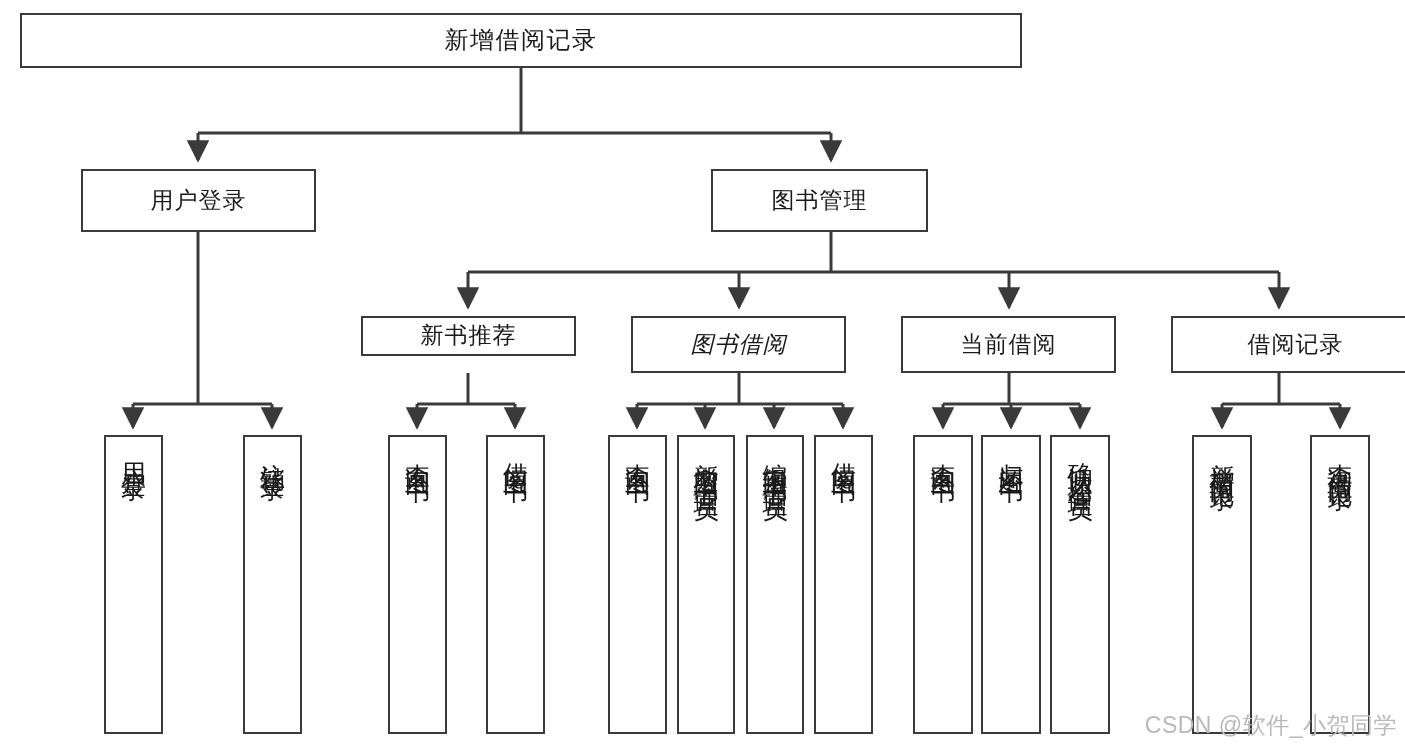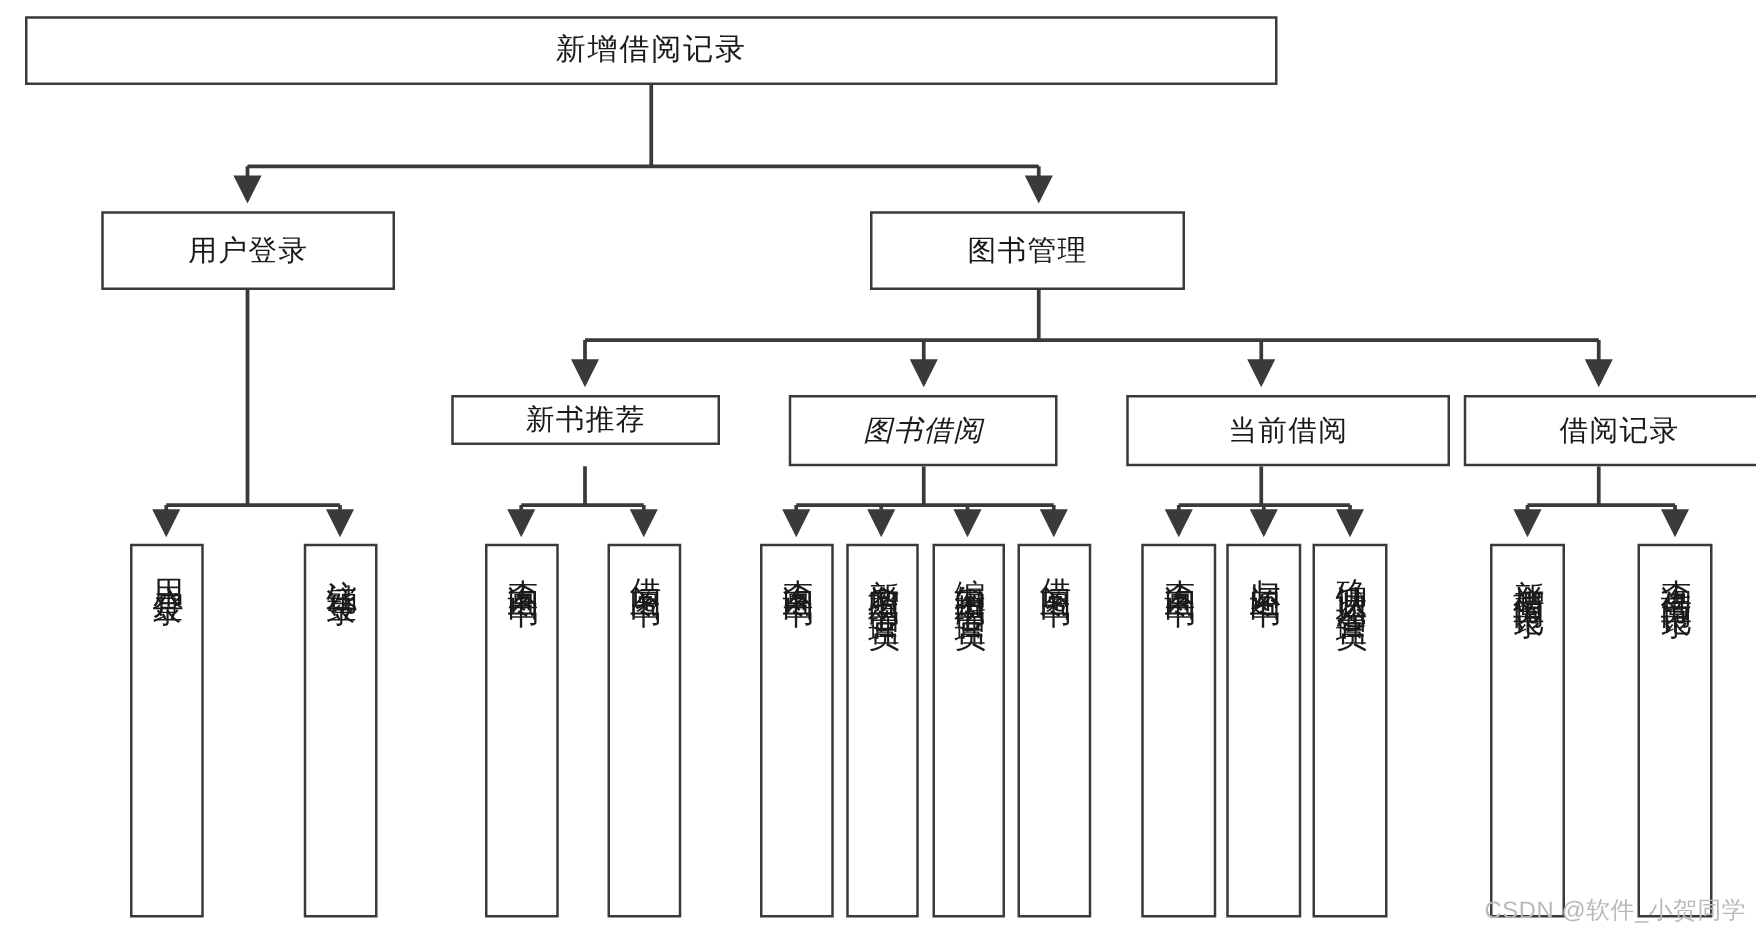--- a/index.html
+++ b/index.html
@@ -38,21 +38,21 @@
     font-size:25px;
     letter-spacing:5px;
     line-height:1;
     white-space:nowrap;
     -webkit-text-orientation:upright;
   }
 
   .watermark{
     position:absolute;
     right:8px;bottom:6px;
-    font-size:19px;
+    font-size:23px;
     color:#b9b9b9;
     letter-spacing:0.5px;
     white-space:nowrap;
     pointer-events:none;
   }
 </style>
 </head>
 <body>
 
 <div id="stage">
@@ -107,31 +107,31 @@
     </g>
   </svg>
 
   <div class="node h-node title-node" style="left:20px;top:13px;width:1002px;height:55px;">
     <span class="label">新增借阅记录</span>
   </div>
 
   <div class="node h-node" style="left:81px;top:169px;width:235px;height:63px;">
     <span class="label">用户登录</span>
   </div>
-  <div class="node h-node" style="left:696px;top:169px;width:252px;height:63px;">
+  <div class="node h-node" style="left:711px;top:169px;width:217px;height:63px;">
     <span class="label">图书管理</span>
   </div>
 
   <div class="node h-node" style="left:361px;top:316px;width:215px;height:40px;">
     <span class="label">新书推荐</span>
   </div>
   <div class="node h-node" style="left:631px;top:316px;width:215px;height:57px;font-style:italic;">
     <span class="label">图书借阅</span>
   </div>
-  <div class="node h-node" style="left:901px;top:316px;width:259px;height:57px;">
+  <div class="node h-node" style="left:901px;top:316px;width:215px;height:57px;">
     <span class="label">当前借阅</span>
   </div>
   <div class="node h-node" style="left:1171px;top:316px;width:249px;height:57px;">
     <span class="label">借阅记录</span>
   </div>
 
   <div class="node v-node" style="left:104px;top:435px;width:59px;height:299px;">
     <span class="label">用户登录</span>
   </div>
   <div class="node v-node" style="left:243px;top:435px;width:59px;height:299px;">

